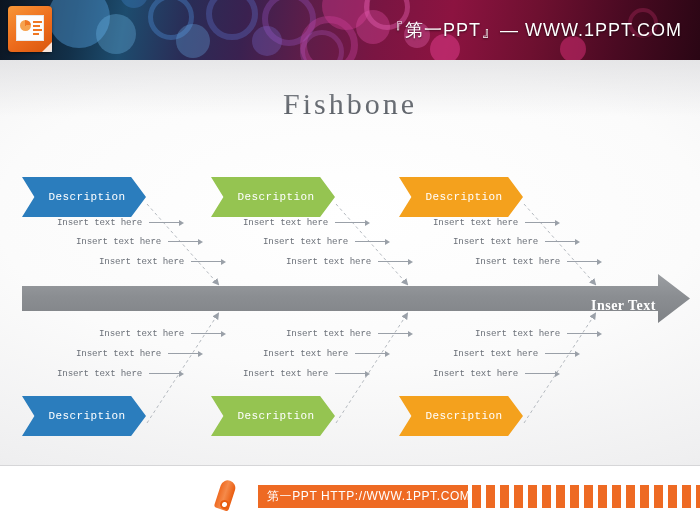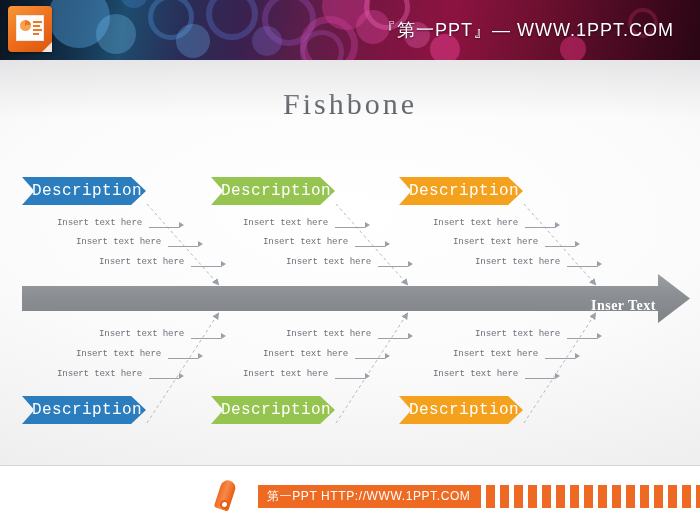--- a/index.html
+++ b/index.html
@@ -55,21 +55,21 @@
   .logo .doc .bar.b3 { top: 13px; width: 9px; }
   .logo .doc .bar.b4 { top: 17px; width: 6px; }
   .logo .fold {
     position: absolute; right: 0; bottom: 0;
     width: 0; height: 0;
     border-left: 10px solid transparent;
     border-bottom: 10px solid rgba(255,255,255,.85);
   }
 
   .header-brand {
-    position: absolute; right: 26px; top: 50%;
+    position: absolute; right: 18px; top: 50%;
     transform: translateY(-50%);
     color: #ffffff;
     font-size: 18px;
     letter-spacing: 1px;
     white-space: nowrap;
     text-shadow: 0 1px 2px rgba(0,0,0,.6);
     z-index: 5;
   }
 
   
@@ -93,39 +93,39 @@
     font-size: 30px; color: #5a5f66;
     letter-spacing: 3px;
   }
 
   
   .fb-svg { position: absolute; left: 0; top: 0; width: 700px; height: 405px; }
 
   
   .chev {
     position: absolute;
-    height: 28px; width: 124px;
+    height: 40px; width: 124px;
     display: flex; align-items: center; justify-content: center;
     clip-path: polygon(0 0, 88% 0, 100% 50%, 88% 100%, 0 100%, 10% 50%);
     color: #ffffff;
     font-family: "Liberation Mono", monospace;
-    font-size: 16px;
+    font-size: 11px;
     letter-spacing: .4px;
     padding-left: 6px;
     z-index: 3;
     text-align: right;
   }
   .chev.blue   { background: #2b7dbd; }
   .chev.green  { background: #95c451; }
   .chev.orange { background: #f4a11d; }
 
   
   .irow {
     position: absolute;
-    display: flex; align-items: flex-end;
+    display: flex; align-items: center;
     white-space: nowrap;
     z-index: 2;
   }
   .irow .txt {
     font-family: "Liberation Mono", monospace;
     font-size: 9.2px;
     color: #6c7179;
     letter-spacing: -.2px;
   }
   .irow .ln {
@@ -170,21 +170,21 @@
   }
   .footer-pen .tip {
     position: absolute; left: 4px; top: 20px;
     width: 9px; height: 9px; border-radius: 50%;
     background: #ffffff;
     border: 2px solid #e95c10;
     transform: rotate(18deg);
   }
   .footer-bar {
     position: absolute; left: 258px; top: 19px;
-    height: 23px; width: 250px;
+    height: 23px; width: 210px;
     background: #ee6a23;
     display: flex; align-items: center;
     padding-left: 9px;
     color: #ffffff;
     font-size: 12px;
     letter-spacing: .6px;
     white-space: nowrap;
   }
   .footer-stripes {
     position: absolute; left: 472px; top: 19px;

